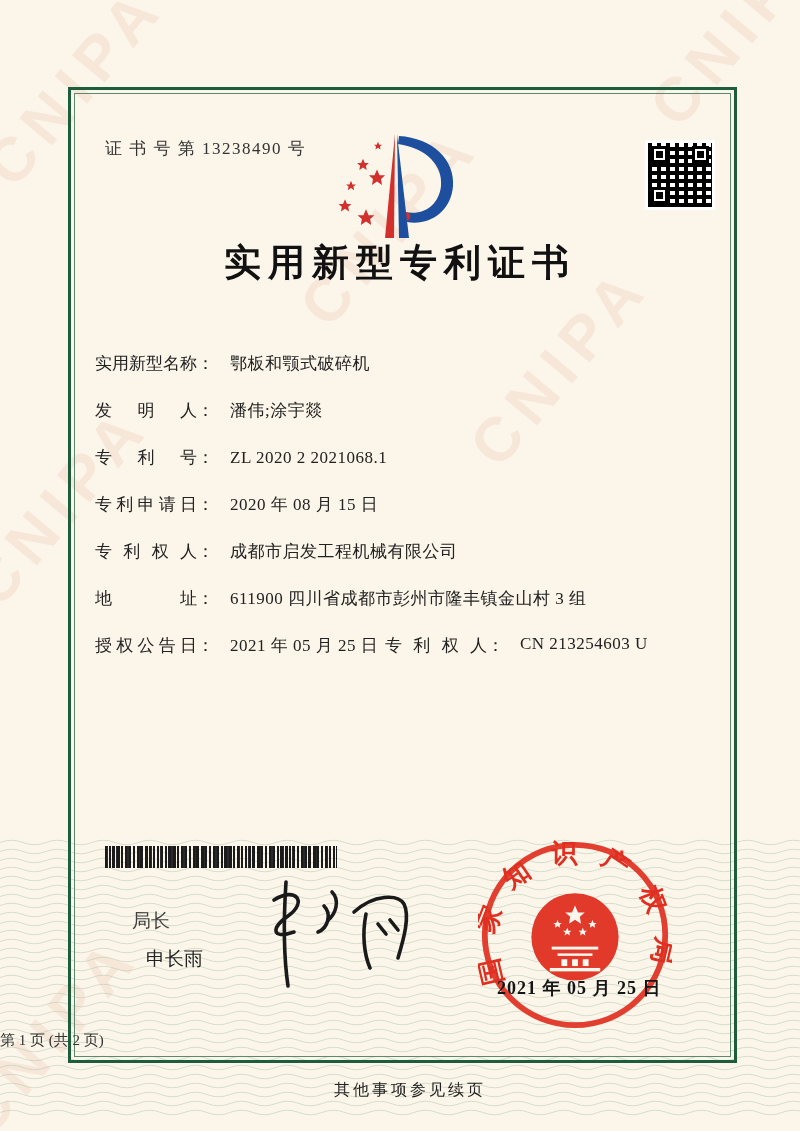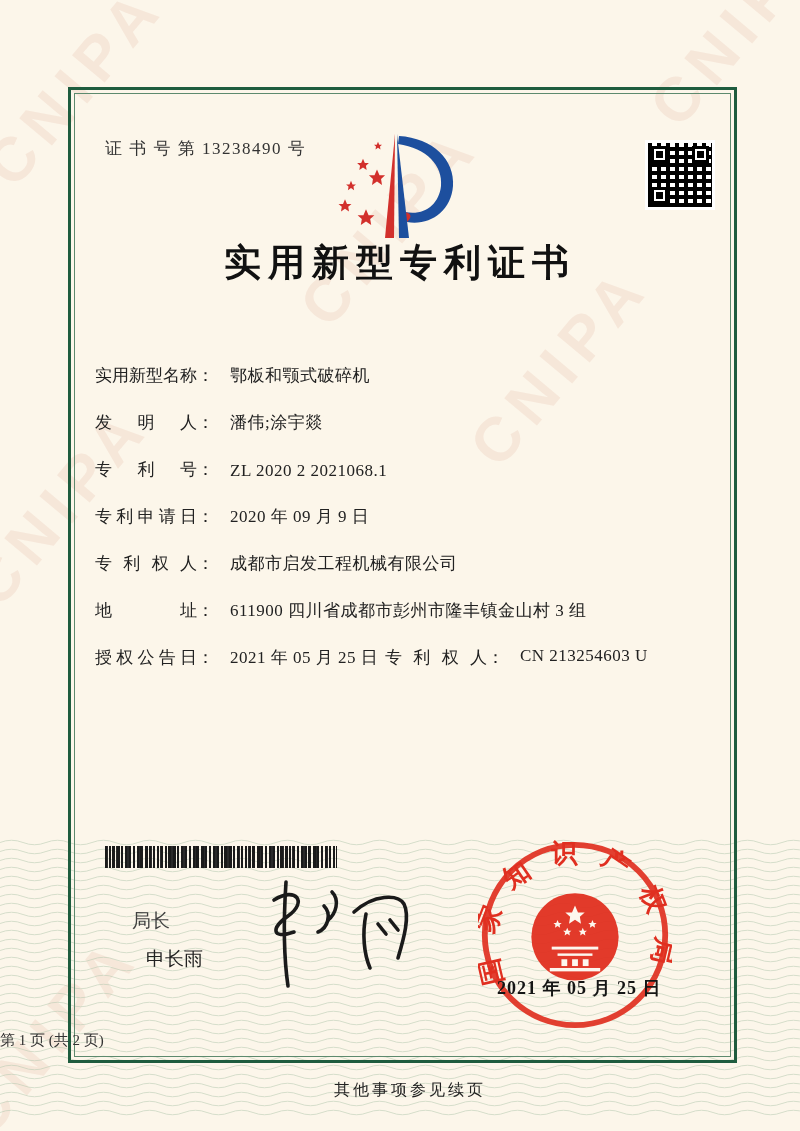--- a/index.html
+++ b/index.html
@@ -49,21 +49,21 @@
   }
   .qr .finder::after{content:"";position:absolute;inset:2px;background:#000;}
   .qr .f-tl{left:3px;top:3px;} .qr .f-tr{right:3px;top:3px;} .qr .f-bl{left:3px;bottom:3px;}
   
   .title{
     position:absolute;left:0;right:0;top:238px;z-index:2;text-align:center;
     font-size:37px;font-weight:bold;letter-spacing:7px;color:#111;
   }
   
   .fields{position:absolute;left:95px;top:340px;width:620px;z-index:2;font-size:17px;}
-  .frow{height:47px;display:flex;align-items:flex-end;}
+  .frow{height:47px;display:flex;align-items:center;}
   .grp{display:flex;}
   .grp1{width:290px;}
   .flabel{
     display:inline-block;width:102px;
     text-align:justify;text-align-last:justify;
   }
   .colon{display:inline-block;}
   .fvalue{margin-left:16px;letter-spacing:0.5px;}
   
   .bodytext{
@@ -179,21 +179,21 @@
     <span class="fvalue">潘伟;涂宇燚</span>
   </div>
   <div class="frow">
     <span class="flabel">专利号</span>
       <span class="colon">：</span>
     <span class="fvalue">ZL 2020 2 2021068.1</span>
   </div>
   <div class="frow">
     <span class="flabel">专利申请日</span>
       <span class="colon">：</span>
-    <span class="fvalue">2020 年 09 月 9 日</span>
+    <span class="fvalue">2020 年 08 月 15 日</span>
   </div>
   <div class="frow">
     <span class="flabel">专利权人</span>
       <span class="colon">：</span>
     <span class="fvalue">成都市启发工程机械有限公司</span>
   </div>
   <div class="frow">
     <span class="flabel">地址</span>
       <span class="colon">：</span>
     <span class="fvalue">611900 四川省成都市彭州市隆丰镇金山村 3 组</span>

